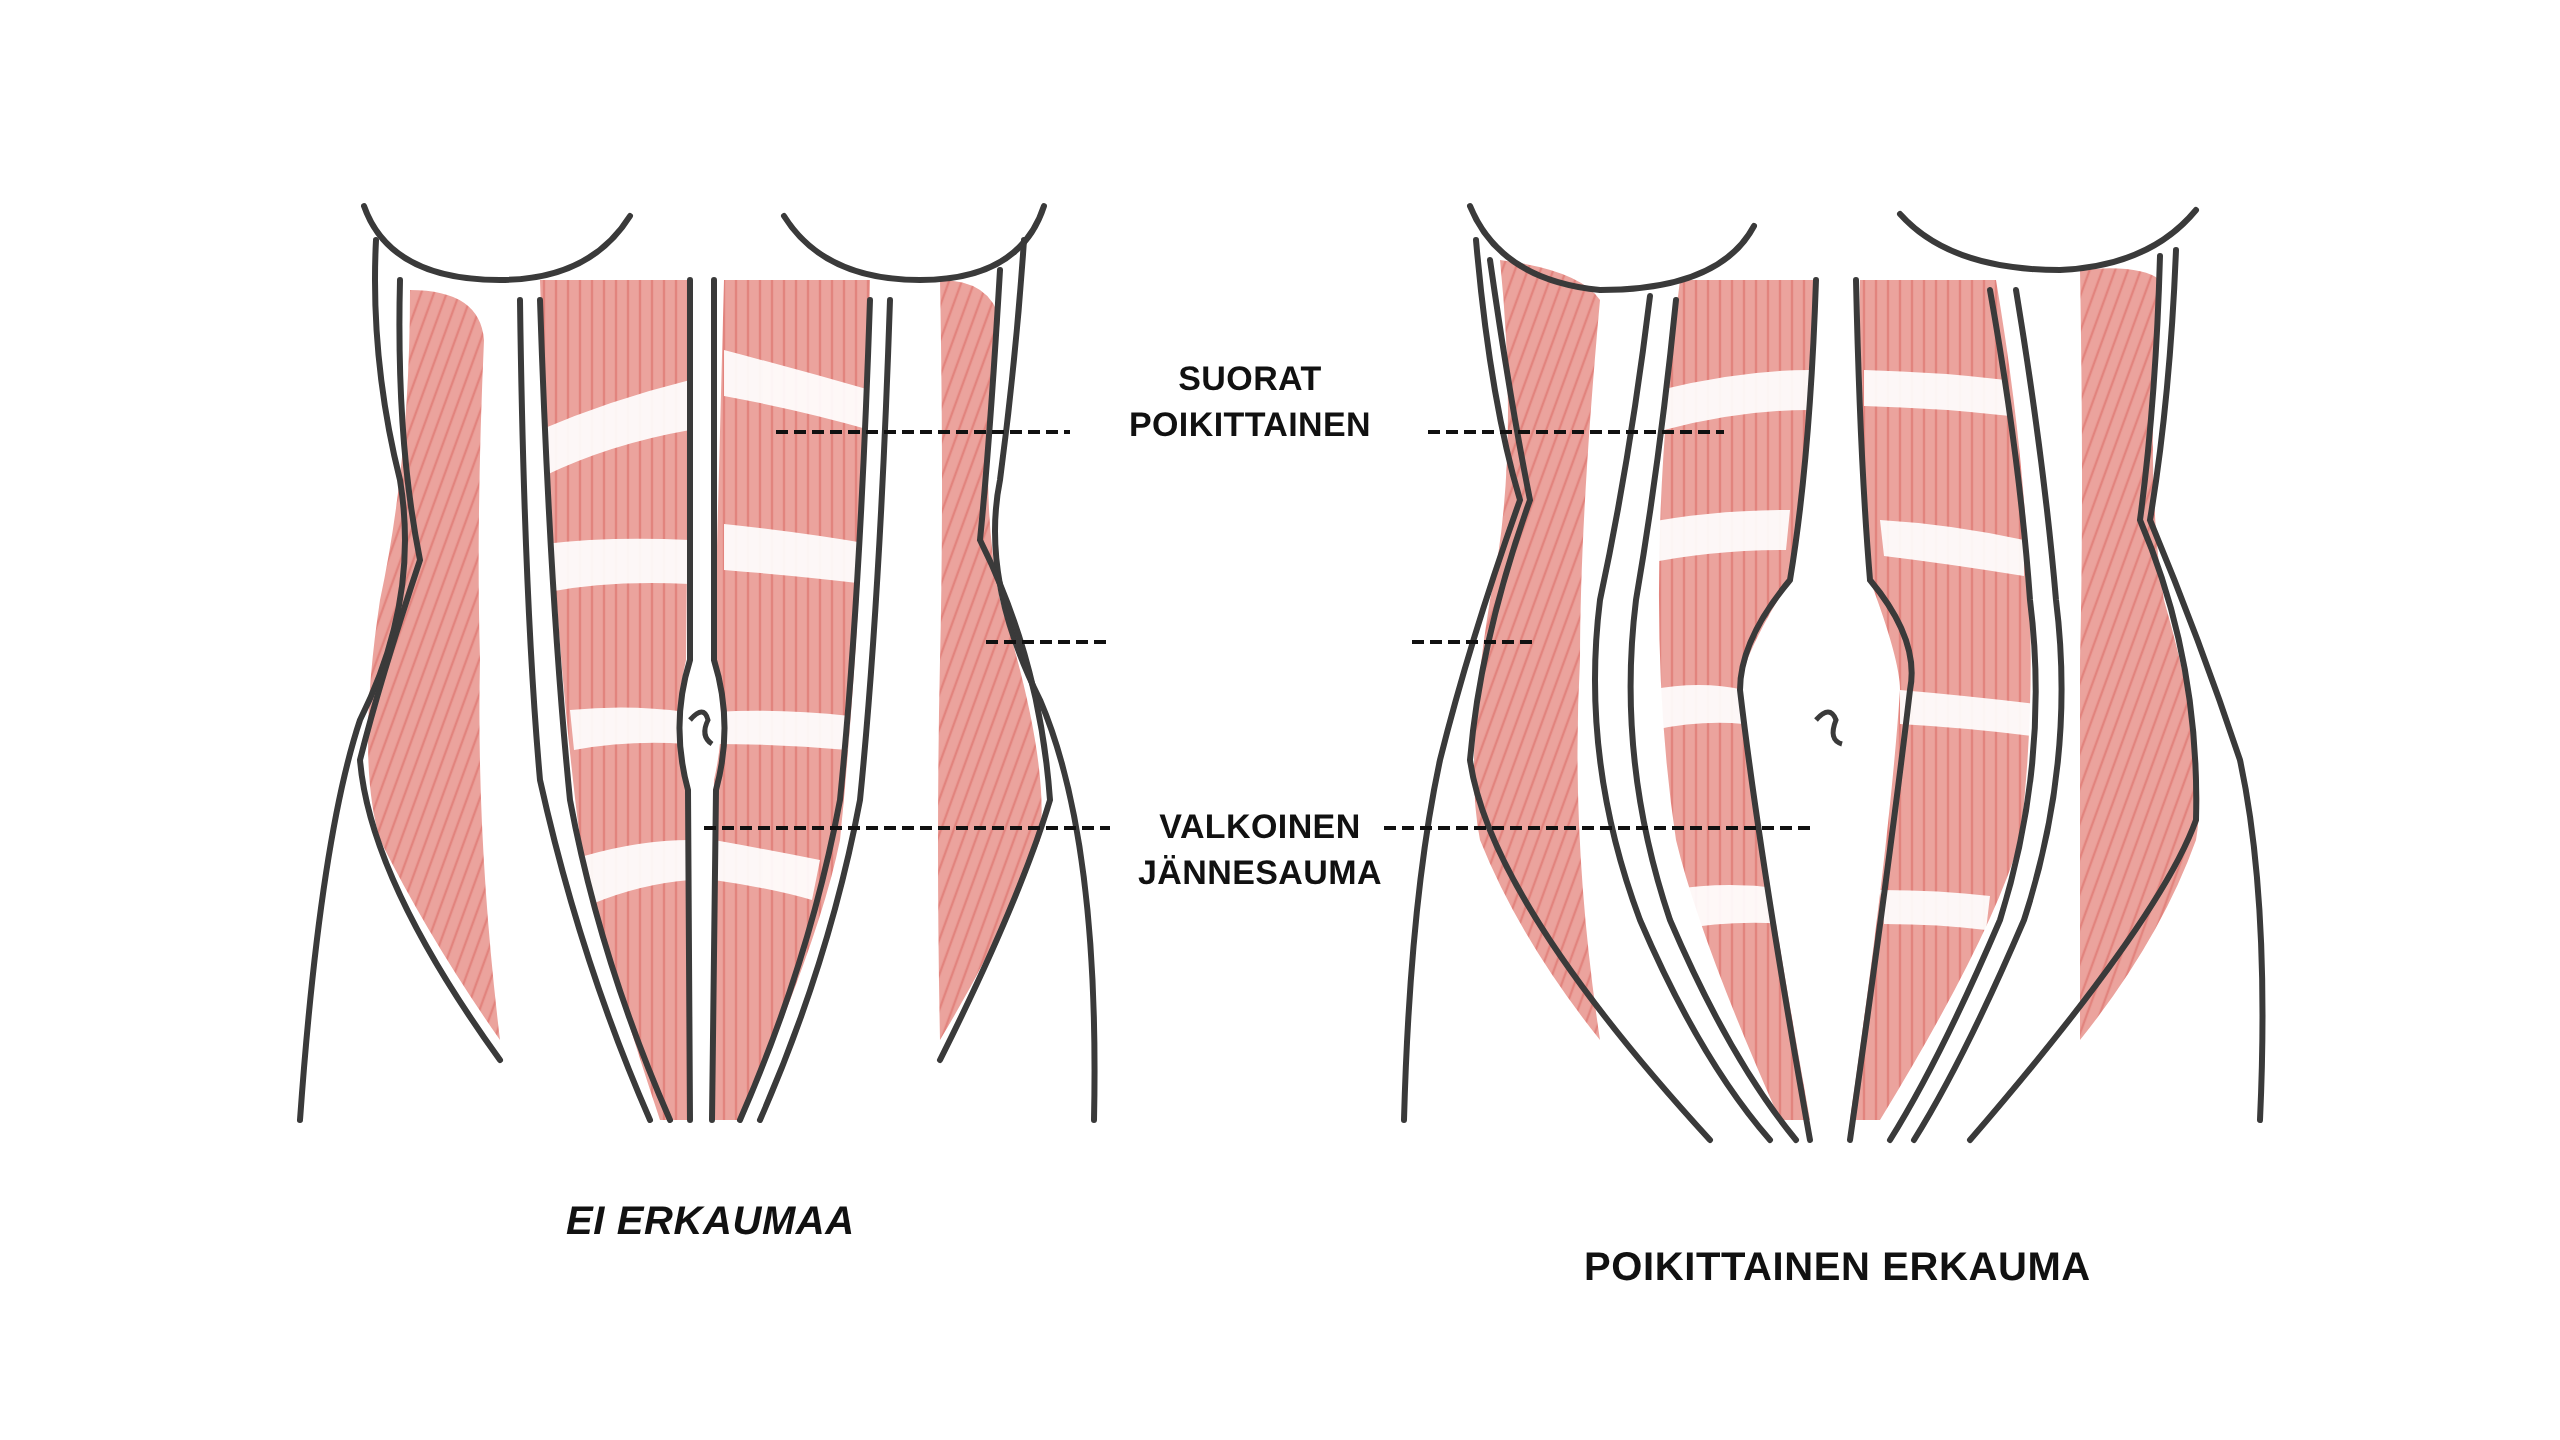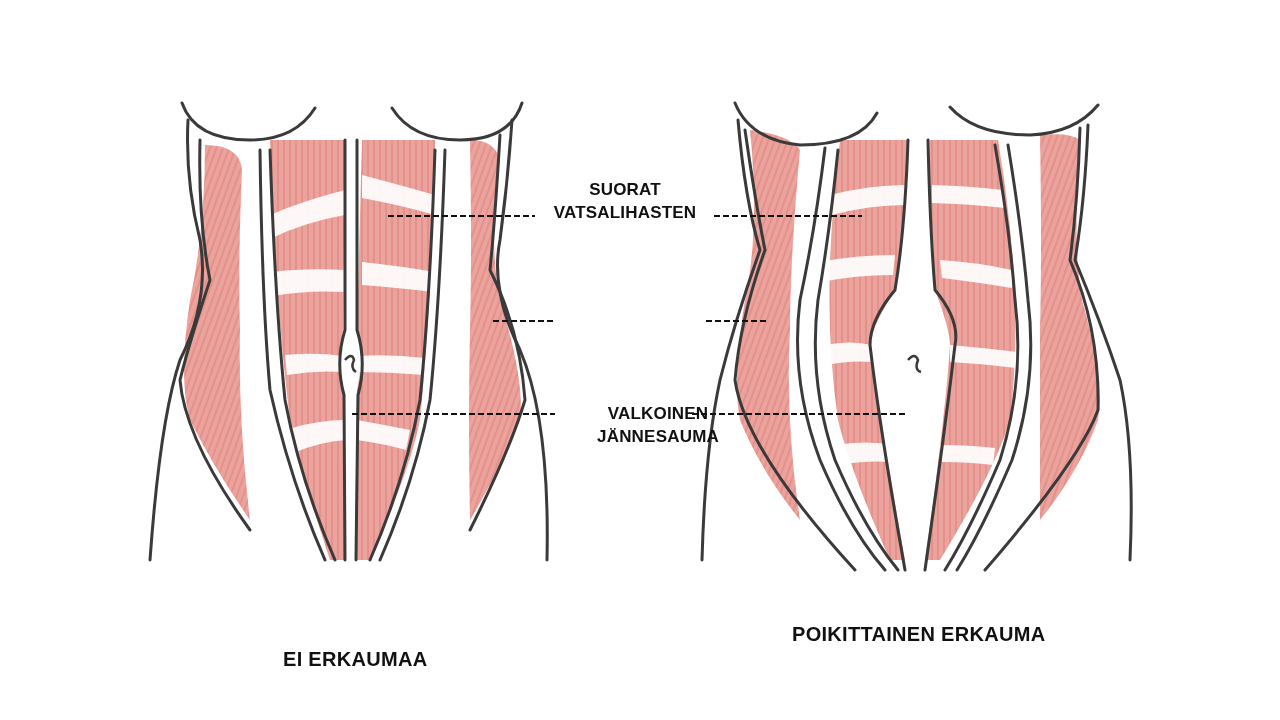--- a/index.html
+++ b/index.html
@@ -117,25 +117,25 @@
       <line x1="714" y1="216" x2="862" y2="216"></line>
       <line x1="493" y1="321" x2="554" y2="321"></line>
       <line x1="706" y1="321" x2="768" y2="321"></line>
       <line x1="352" y1="414" x2="555" y2="414"></line>
       <line x1="692" y1="414" x2="905" y2="414"></line>
     </g>
   </svg>
 
   <div class="label" style="left:540px; top:178px; width:170px;">
     <span class="lbl-line">SUORAT</span>
-    <span class="lbl-line">VATSALIHASTEN</span>
+    <span class="lbl-line">POIKITTAINEN</span>
   </div>
 
 
-  <div class="label" style="left:583px; top:402px; width:150px;">
+  <div class="label" style="left:555px; top:402px; width:150px;">
     <span class="lbl-line">VALKOINEN</span>
     <span class="lbl-line">JÄNNESAUMA</span>
   </div>
 
-  <div class="caption" style="left:283px; top:648px;">EI ERKAUMAA</div>
+  <div class="caption" style="left:283px; top:600px;font-style:italic;">EI ERKAUMAA</div>
   <div class="caption" style="left:792px; top:623px;">POIKITTAINEN  ERKAUMA</div>
 
 </div>
 
 </body></html>

